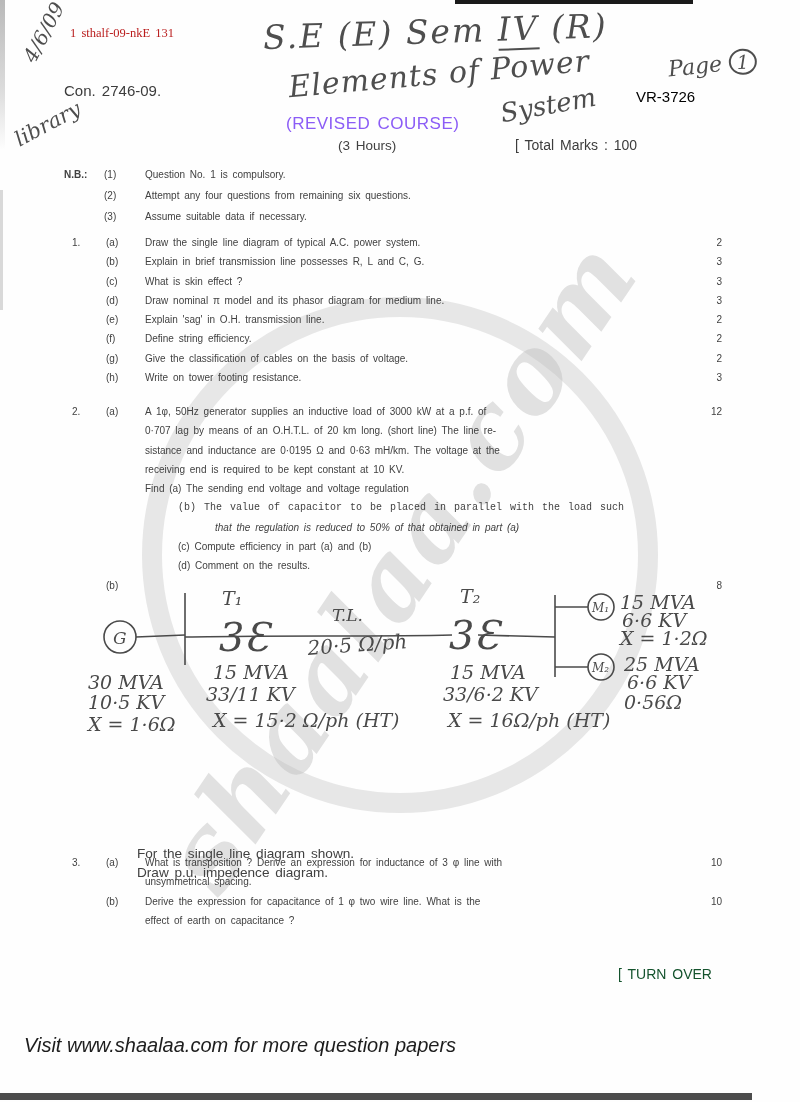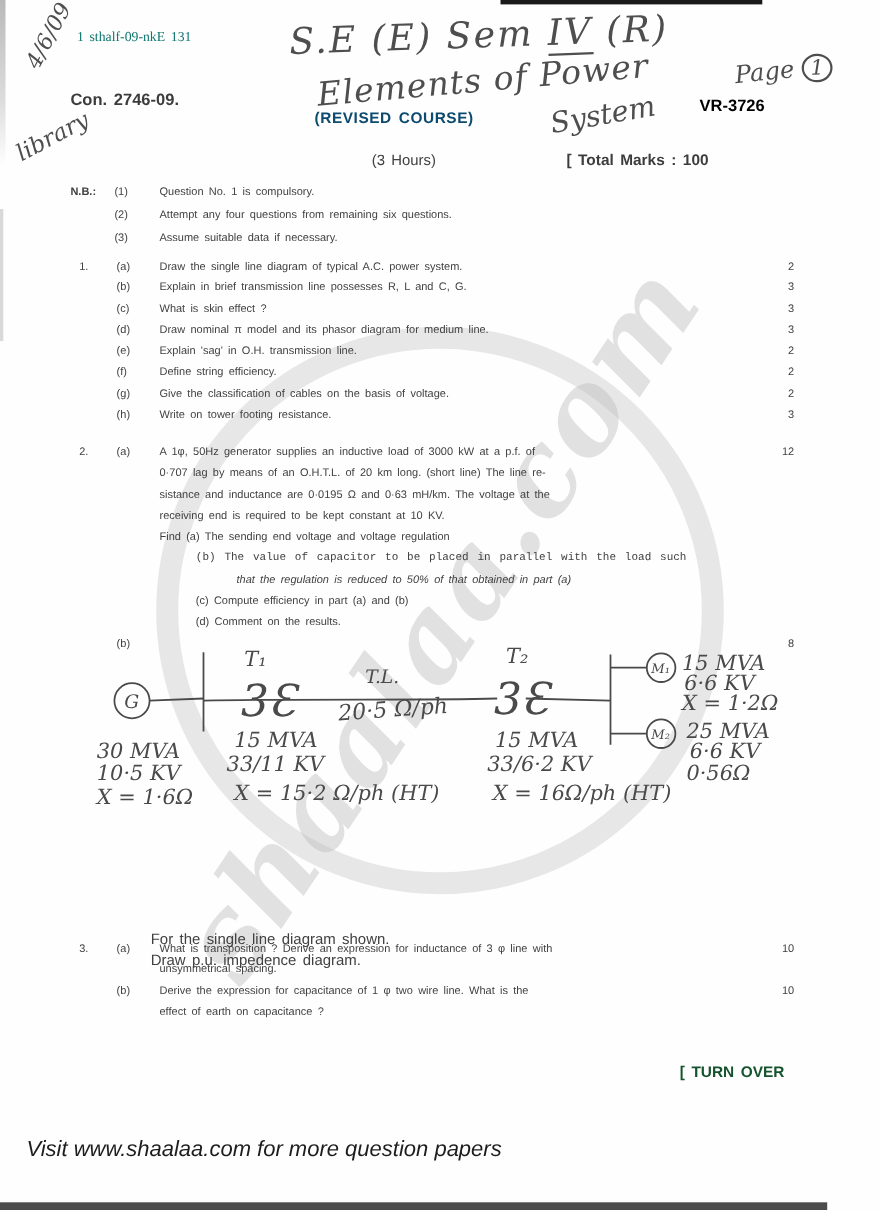--- a/index.html
+++ b/index.html
@@ -12,21 +12,21 @@
   .left-smudge2{position:absolute;left:0;top:190px;width:3px;height:120px;background:#d9d9d9;}
   .bottom-bar{position:absolute;left:0;top:1093px;width:752px;height:7px;background:#4c4c4c;}
   
   .wm-ring{position:absolute;left:142px;top:297px;width:516px;height:516px;border-radius:50%;
            border:20px solid rgba(205,205,205,.45);box-sizing:border-box;}
   .wm-text{position:absolute;left:400px;top:565px;transform:translate(-50%,-50%) rotate(-56deg);
            font-family:"DejaVu Serif",serif;font-style:italic;font-weight:bold;
            font-size:104px;letter-spacing:3px;color:rgba(185,185,185,.42);white-space:nowrap;}
   
   .pr{position:absolute;word-spacing:2px;}
-  .bold{font-weight:bold;}
+  .bold{font-weight:normal;}
   .serif{font-family:"Liberation Serif",serif;}
   
   .qblock{position:absolute;left:60px;width:662px;}
   .qline{display:grid;grid-template-columns:44px 34px 1fr 36px;line-height:19.3px;
          font-size:10px;word-spacing:2px;}
   .qline .qn{padding-left:12px;}
   .qline .ql{padding-left:2px;}
   .qline .qt{padding-left:7px;}
   .qline .qm{text-align:right;}
   .nbblock .qline{grid-template-columns:42px 36px 1fr 36px;line-height:21px;}
@@ -53,24 +53,24 @@
 
 <div class="page">
 
   <div class="top-line"></div>
   <div class="left-smudge"></div>
   <div class="left-smudge2"></div>
 
   <div class="wm-ring"></div>
   <div class="wm-text">shaalaa.com</div>
 
-  <div class="pr serif" style="left:70px;top:26px;font-size:12.5px;color:#0f766e;">1 sthalf-09-nkE 131</div>
+  <div class="pr serif" style="left:70px;top:26px;font-size:12.5px;color:#b91c1c;">1 sthalf-09-nkE 131</div>
   <div class="pr bold" style="left:64px;top:82px;font-size:15px;color:#3c3c3c;">Con. 2746-09.</div>
   <div class="pr bold" style="left:636px;top:88px;font-size:15px;color:#000000;">VR-3726</div>
-  <div class="pr bold" style="left:286px;top:99px;font-size:14px;color:#0c4a6e;letter-spacing:.5px;">(REVISED COURSE)</div>
+  <div class="pr bold" style="left:286px;top:114px;font-size:17px;color:#8b5cf6;letter-spacing:.5px;">(REVISED COURSE)</div>
   <div class="pr" style="left:338px;top:138px;font-size:13.5px;">(3 Hours)</div>
   <div class="pr bold" style="left:515px;top:137px;font-size:14px;color:#3c3c3c;">[ Total Marks : 100</div>
 
   <div class="hw hw-date" style="left:18px;top:55px;">4/6/09</div>
   <div class="hw hw-lib" style="left:12px;top:112px;">library</div>
   <div class="hw hw-title" style="left:263px;top:12px;">
     <span>S.E (E) Sem </span><span class="uv">IV</span><span> (R)</span>
   </div>
   <div class="hw hw-sub" style="left:288px;top:56px;">Elements of Power</div>
   <div class="hw hw-sub2" style="left:500px;top:90px;">System</div>

